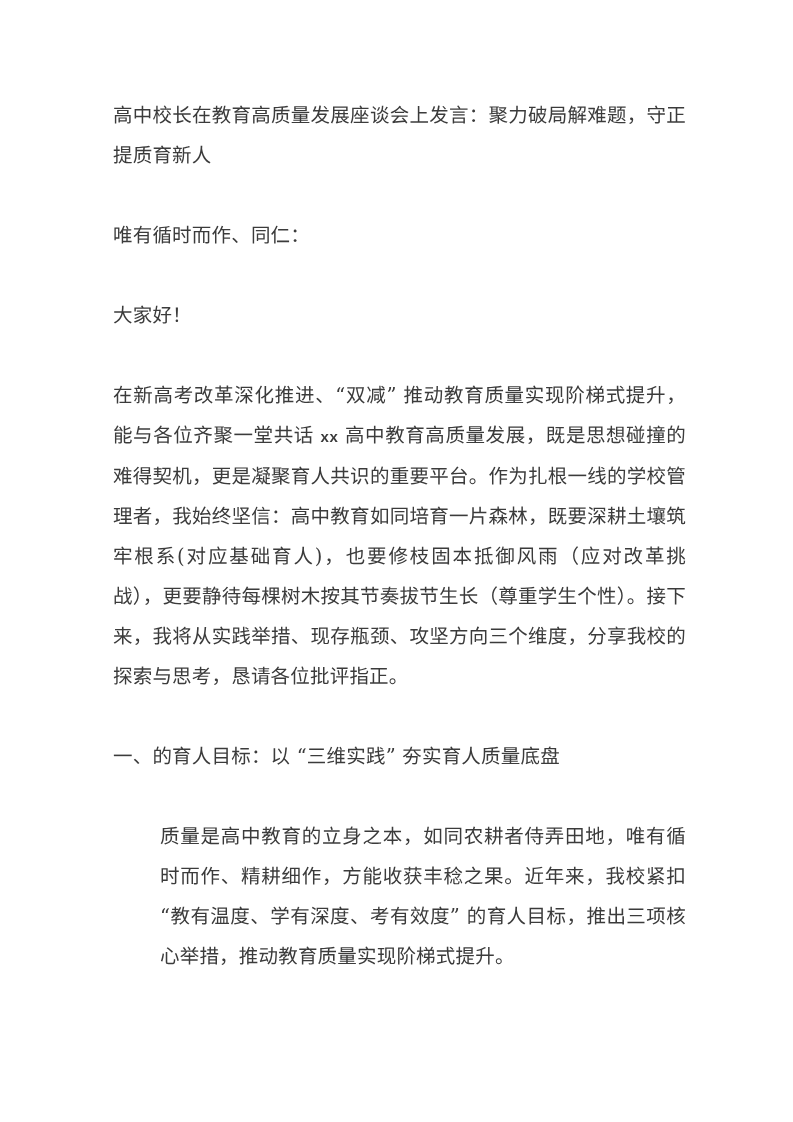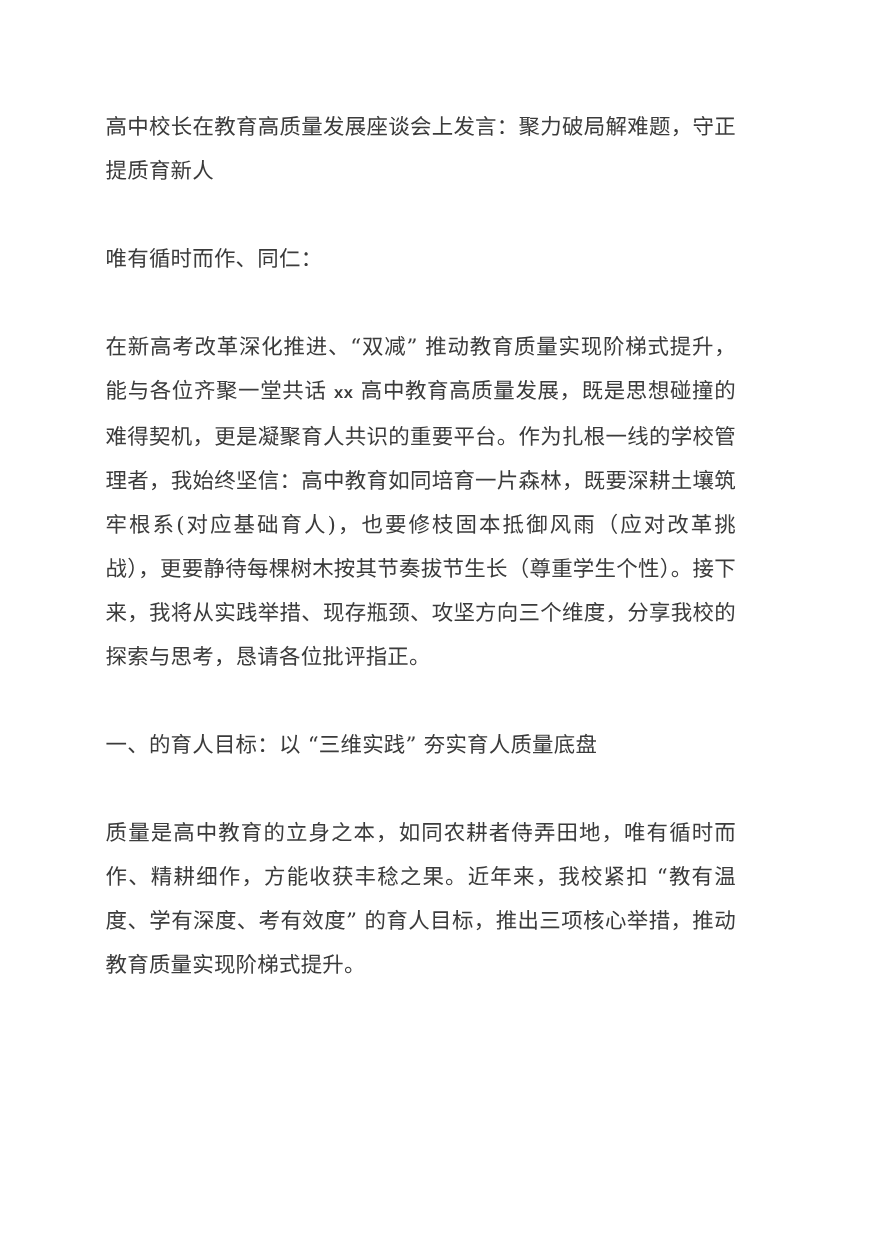--- a/index.html
+++ b/index.html
@@ -14,21 +14,21 @@
     width: 793px;
     height: 1122px;
     margin: 0 auto;
     background: #ffffff;
     overflow: hidden;
     box-sizing: border-box;
   }
 
   .doc-body {
     position: absolute;
-    left: 96px;
+    left: 113px;
     top: 96px;
     width: 573px;
   }
 
   .block {
     font-family: "DejaVu Serif", "Liberation Serif", serif;
     font-size: 19.5px;
     line-height: 40px;
     color: #3b3b3b;
     text-align: justify;
@@ -53,40 +53,42 @@
   .block.intro {
     margin-bottom: 40px;
   }
 
   .block.heading {
     margin-bottom: 40px;
   }
 
   .block.closing {
     margin-bottom: 0;
+    margin-left: 47px;
   }
 
   
   .latin {
     font-family: Liberation Sans, sans-serif;
     font-size: 15px;
     font-weight: 700;
     letter-spacing: 0.5px;
   }
 </style>
 </head>
 <body>
 
 <div class="page">
   <div class="doc-body">
 
     <p class="block title"><span>高中校长在教育高质量发展座谈会上发言：聚力破局解难题，守正提质育新人</span></p>
 
     <p class="block salutation"><span>唯有循时而作、同仁：</span></p>
 
+    <p class="block greeting"><span>大家好！</span></p>
 
     <p class="block intro"><span>在新高考改革深化推进、“双减” 推动教育质量实现阶梯式提升，能与各位齐聚一堂共话 </span><span class="latin">xx</span><span> 高中教育高质量发展，既是思想碰撞的难得契机，更是凝聚育人共识的重要平台。作为扎根一线的学校管理者，我始终坚信：高中教育如同培育一片森林，既要深耕土壤筑牢根系(对应基础育人)，也要修枝固本抵御风雨（应对改革挑战），更要静待每棵树木按其节奏拔节生长（尊重学生个性）。接下来，我将从实践举措、现存瓶颈、攻坚方向三个维度，分享我校的探索与思考，恳请各位批评指正。</span></p>
 
     <p class="block heading"><span>一、的育人目标：以 “三维实践” 夯实育人质量底盘</span></p>
 
     <p class="block closing"><span>质量是高中教育的立身之本，如同农耕者侍弄田地，唯有循时而作、精耕细作，方能收获丰稔之果。近年来，我校紧扣 “教有温度、学有深度、考有效度” 的育人目标，推出三项核心举措，推动教育质量实现阶梯式提升。</span></p>
 
   </div>
 </div>
 

